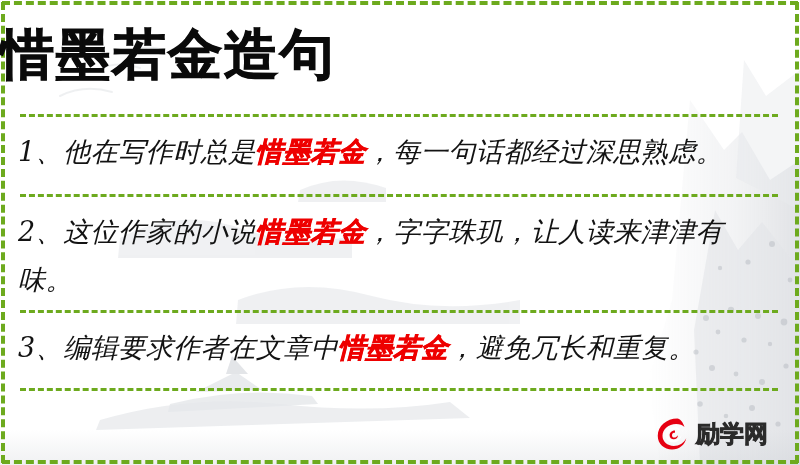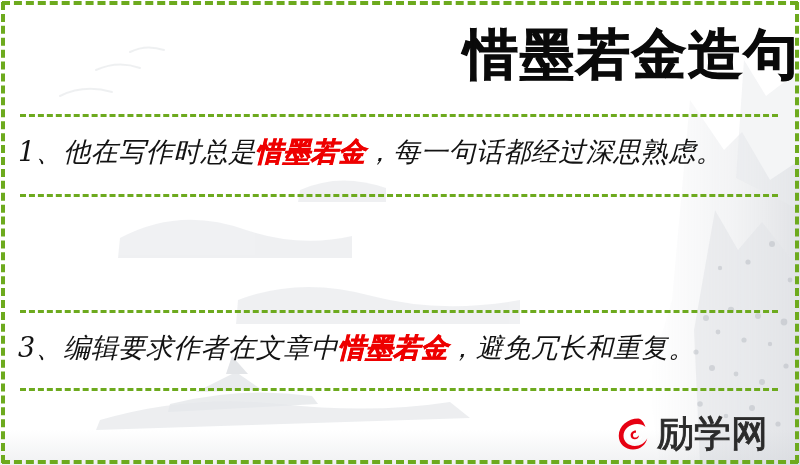--- a/index.html
+++ b/index.html
@@ -74,21 +74,21 @@
   #divider-2 { top: 194px; }
   #divider-3 { top: 310px; }
   #divider-4 { top: 388px; }
 
   
   #title {
     position: absolute;
     top: 20px;
     left: 0;
     width: 800px;
-    text-align: right;
+    text-align: left;
     z-index: 6;
     font-family: "DejaVu Serif", "Liberation Serif", serif;
     font-weight: 700;
     font-size: 54px;
     line-height: 68px;
     letter-spacing: 2px;
     color: #0a0a0a;
     white-space: nowrap;
     -webkit-text-stroke: 1.1px #0a0a0a;
   }
@@ -128,22 +128,22 @@
     gap: 5px;
   }
   #logo-mark {
     width: 38px;
     height: 38px;
     display: block;
     flex: 0 0 auto;
   }
   #logo-text {
     font-family: "DejaVu Serif", "Liberation Serif", serif;
-    font-weight: 400;
-    font-size: 37px;
+    font-weight: 700;
+    font-size: 24px;
     line-height: 30px;
     color: #2b2b2b;
     letter-spacing: 0px;
     white-space: nowrap;
     -webkit-text-stroke: 0.9px #2b2b2b;
   }
 </style>
 </head>
 <body>
 
@@ -224,20 +224,23 @@
 
   <div class="divider" id="divider-1"></div>
   <div class="divider" id="divider-2"></div>
   <div class="divider" id="divider-3"></div>
   <div class="divider" id="divider-4"></div>
 
   <div class="sentence" id="sentence-1">
     <span>1、</span><span>他在写作时总是</span><span class="idiom">惜墨若金</span><span>，每一句话都经过深思熟虑。</span>
   </div>
 
+  <div class="sentence" id="sentence-2">
+    <span>2、</span><span>这位作家的小说</span><span class="idiom">惜墨若金</span><span>，字字珠玑，让人读来津津有味。</span>
+  </div>
 
   <div class="sentence" id="sentence-3">
     <span>3、</span><span>编辑要求作者在文章中</span><span class="idiom">惜墨若金</span><span>，避免冗长和重复。</span>
   </div>
 
   <div id="logo">
     <svg id="logo-mark" viewBox="0 0 64 64" xmlns="http://www.w3.org/2000/svg" aria-hidden="true">
       <path d="M41 6 C23 6 8 19 8 35 C8 49 19 58 32 58 C44 58 54 50 56 39
                C52 47 44 52 35 52 C24 52 16 45 16 35 C16 24 26 15 39 15
                C45 15 50 17 53 20 C50 12 46 6 41 6 Z" fill="#e60012"></path>

